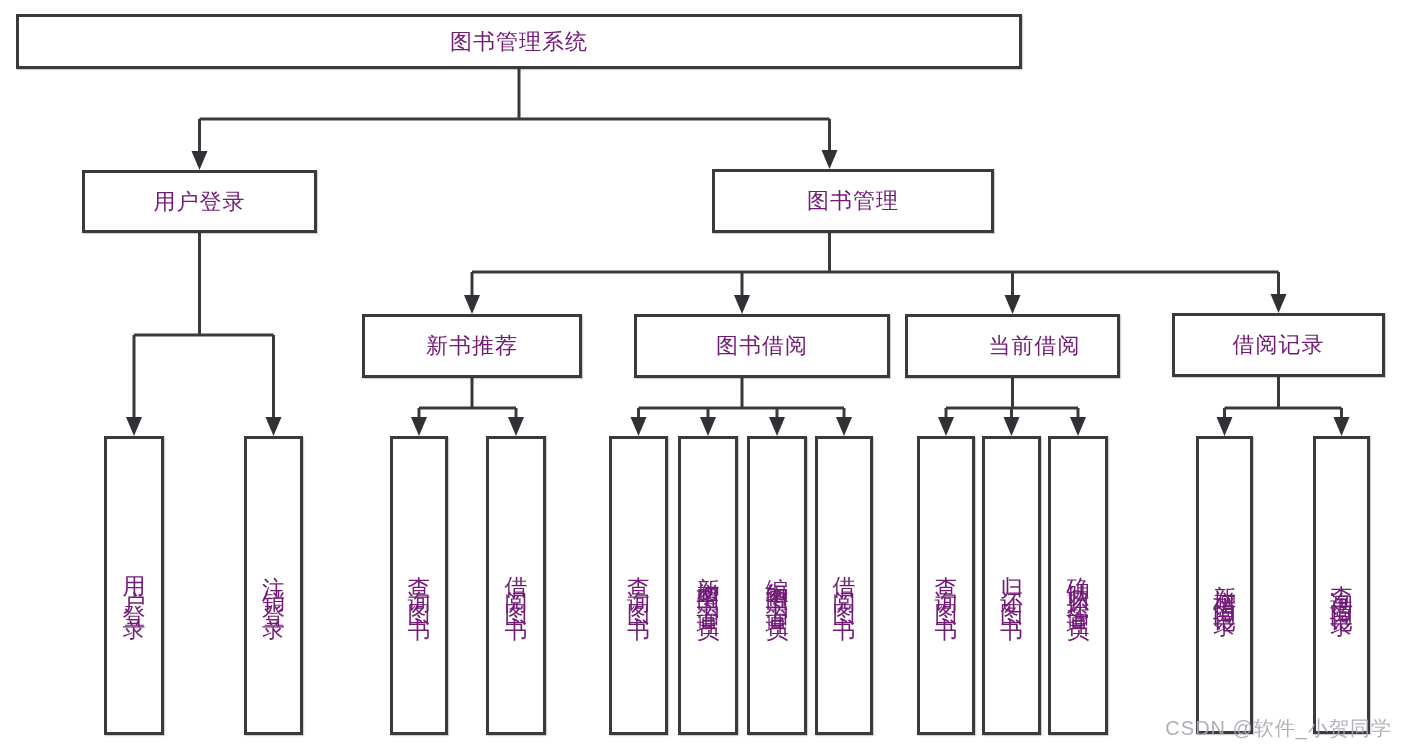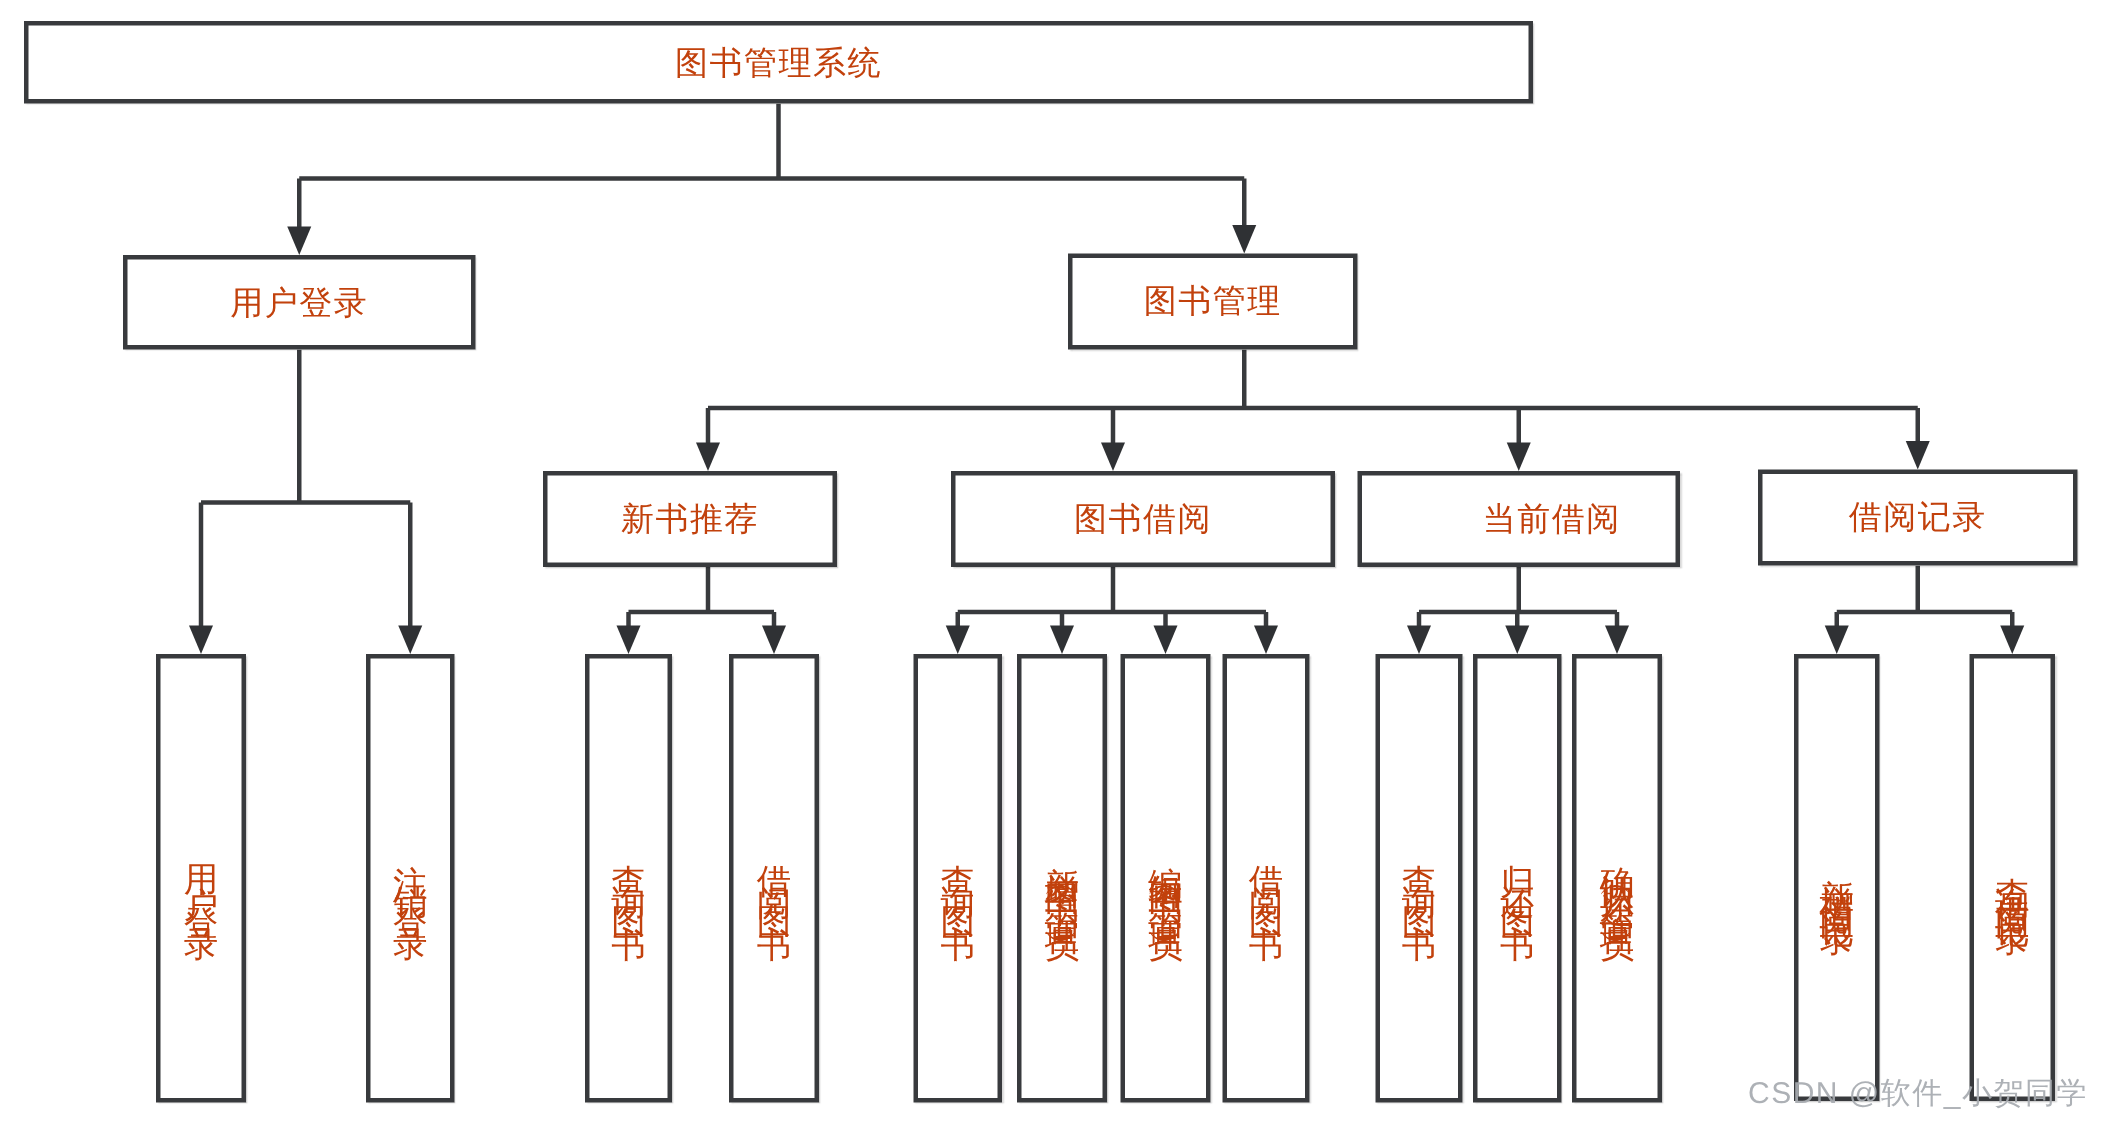--- a/index.html
+++ b/index.html
@@ -3,21 +3,21 @@
 <meta charset="utf-8">
 <style>
   html,body{margin:0;padding:0;background:#ffffff;}
   .canvas{
     position:relative;width:1405px;height:747px;background:#ffffff;overflow:hidden;
     font-family:"Liberation Sans","DejaVu Sans",sans-serif;
   }
   svg.connectors{position:absolute;left:0;top:0;width:1405px;height:747px;}
   .box{
     position:absolute;box-sizing:border-box;background:#ffffff;
-    border:3px solid #383a3d;color:#c2410c;
+    border:3px solid #383a3d;color:#701a75;
     display:flex;align-items:center;justify-content:center;
     box-shadow:1px 1px 1px rgba(0,0,0,0.18);
   }
   .h{font-size:22px;letter-spacing:1px;white-space:nowrap;}
   .v{
     writing-mode:vertical-rl;text-orientation:mixed;
     font-size:23px;letter-spacing:14px;line-height:1;
   }
   .v.tight{letter-spacing:6px;}
   .watermark{
@@ -96,25 +96,25 @@
       </g>
   </svg>
 
   <div class="box h" style="left:16px;top:14px;width:1006px;height:55px;">
     <span>图书管理系统</span>
   </div>
 
   <div class="box h" style="left:82px;top:170px;width:235px;height:63px;">
     <span>用户登录</span>
   </div>
-  <div class="box h" style="left:712px;top:169px;width:193px;height:64px;">
+  <div class="box h" style="left:712px;top:169px;width:282px;height:64px;">
     <span>图书管理</span>
   </div>
 
-  <div class="box h" style="left:362px;top:314px;width:196px;height:64px;font-family:Liberation Serif, serif;">
+  <div class="box h" style="left:362px;top:314px;width:220px;height:64px;font-family:Liberation Serif, serif;">
     <span>新书推荐</span>
   </div>
   <div class="box h" style="left:634px;top:314px;width:256px;height:64px;">
     <span>图书借阅</span>
   </div>
   <div class="box h" style="left:905px;top:314px;width:215px;height:64px;padding-left:44px;">
     <span>当前借阅</span>
   </div>
   <div class="box h" style="left:1172px;top:313px;width:213px;height:64px;">
     <span>借阅记录</span>

